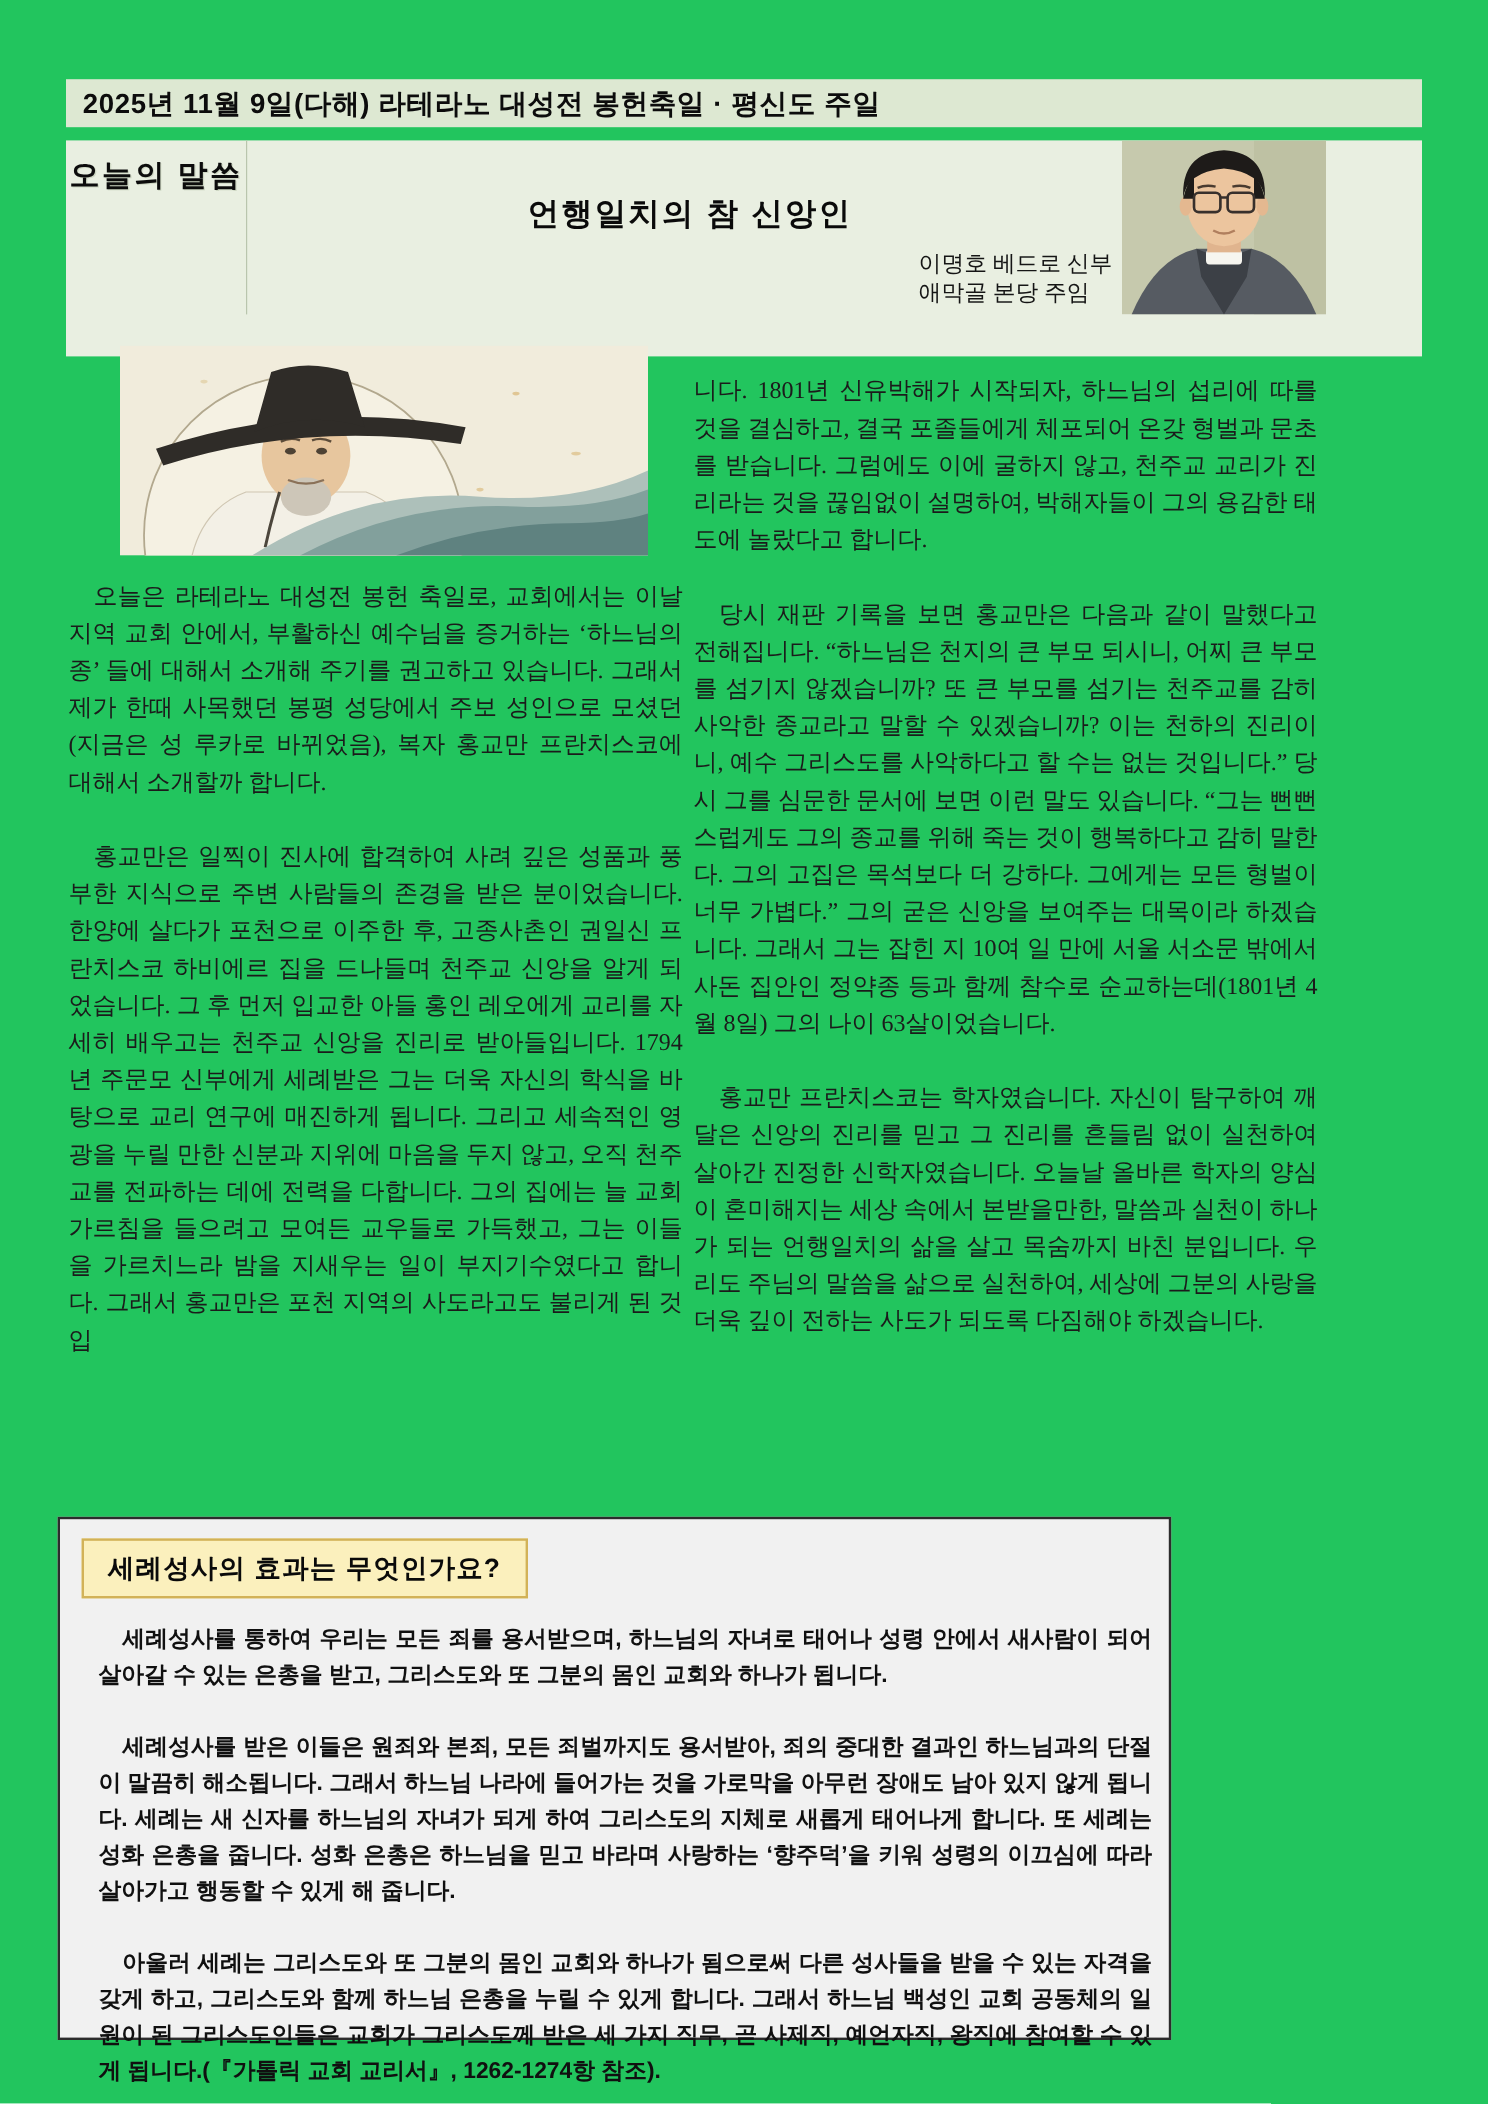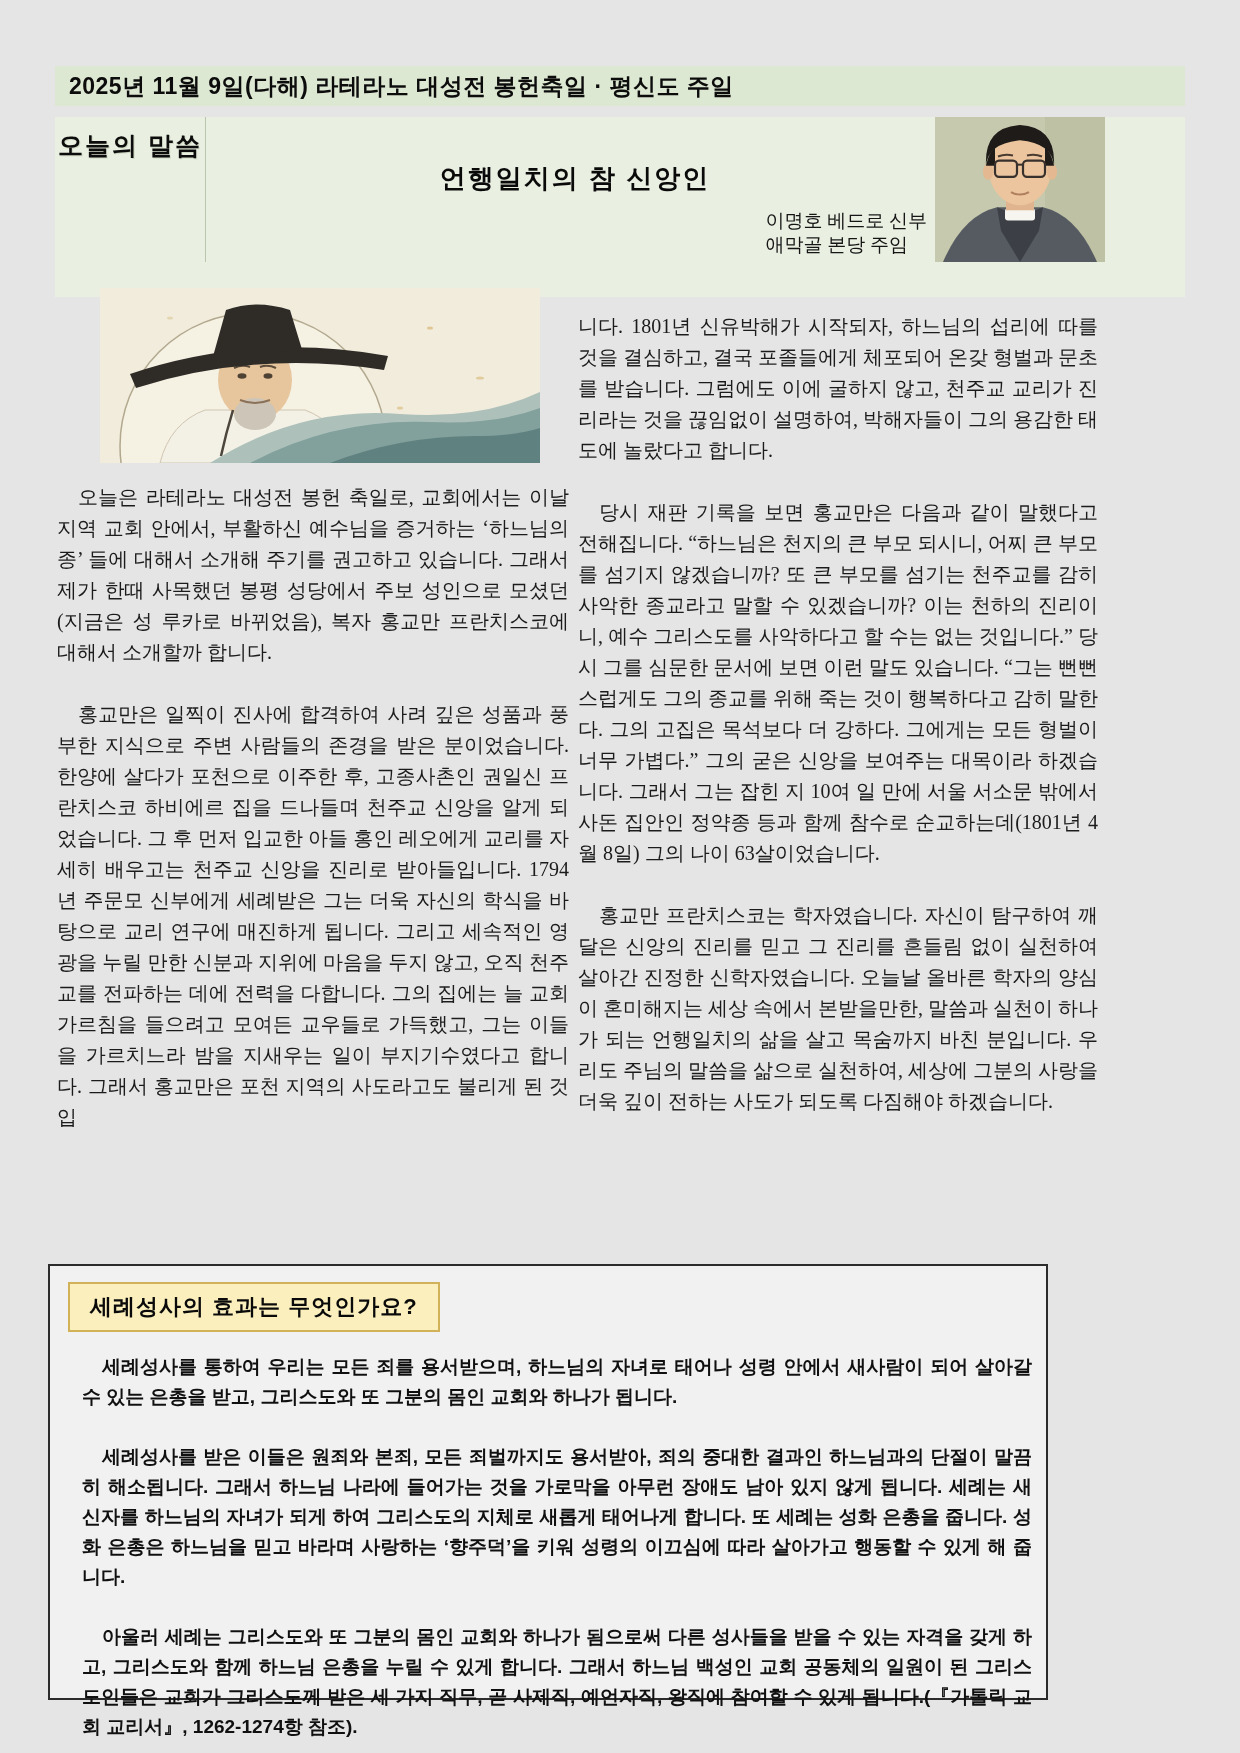--- a/index.html
+++ b/index.html
@@ -1,16 +1,16 @@
 <!DOCTYPE html>
 <html lang="ko"><head>
 <meta charset="utf-8">
 <style>
   html,body{margin:0;padding:0;background:#ffffff;}
-  #page{position:relative;width:1240px;height:1753px;background:#e5e5e5;overflow:hidden;
+  #page{position:relative;width:1240px;height:1753px;background:#22c55e;overflow:hidden;
         font-family:"Liberation Sans","DejaVu Sans",sans-serif;color:#111;}
 
   
   #date-banner{position:absolute;left:55px;top:66px;width:1130px;height:40px;
     background:#dde8d2;display:flex;align-items:center;box-sizing:border-box;padding-left:14px;
     font-size:23px;font-weight:bold;letter-spacing:0.5px;color:#0c0c0c;}
 
   
   #header-panel{position:absolute;left:55px;top:117px;width:1130px;height:180px;background:#e9efe1;}
   #section-label{position:absolute;left:0;top:12px;width:150px;text-align:center;
@@ -29,21 +29,21 @@
   
   .col{position:absolute;text-align:justify;word-break:break-all;
        font-family:"Liberation Serif","DejaVu Serif",serif;
        font-size:20px;line-height:31px;color:#1b1b1b;}
   #col-left{left:57px;top:482px;width:512px;}
   #col-right{left:578px;top:283px;width:520px;margin-top:28px;}
   .col p{margin:0 0 31px 0;}
   .indent{text-indent:1.05em;}
 
   
-  #info-box{position:absolute;left:48px;top:1264px;width:1000px;height:436px;
+  #info-box{position:absolute;left:48px;top:1264px;width:928px;height:436px;
     box-sizing:border-box;border:2px solid #2c2c2c;background:#f1f1f1;}
   #info-box-title{position:absolute;left:18px;top:16px;display:inline-block;
     background:#fbf0bd;border:2px solid #d2b258;padding:8px 20px;
     font-size:22px;font-weight:bold;letter-spacing:1px;color:#0a0a0a;}
   #info-box-body{position:absolute;left:16px;right:14px;top:86px;
     font-family:"Liberation Sans","DejaVu Sans",sans-serif;font-weight:700;
     font-size:19px;line-height:30px;text-align:justify;word-break:break-all;color:#101010;}
   #info-box-body p{margin:0 0 30px 16px;}
   #info-box-footnote{margin:0;padding-left:8px;text-align:left;text-indent:0;}
 </style>

